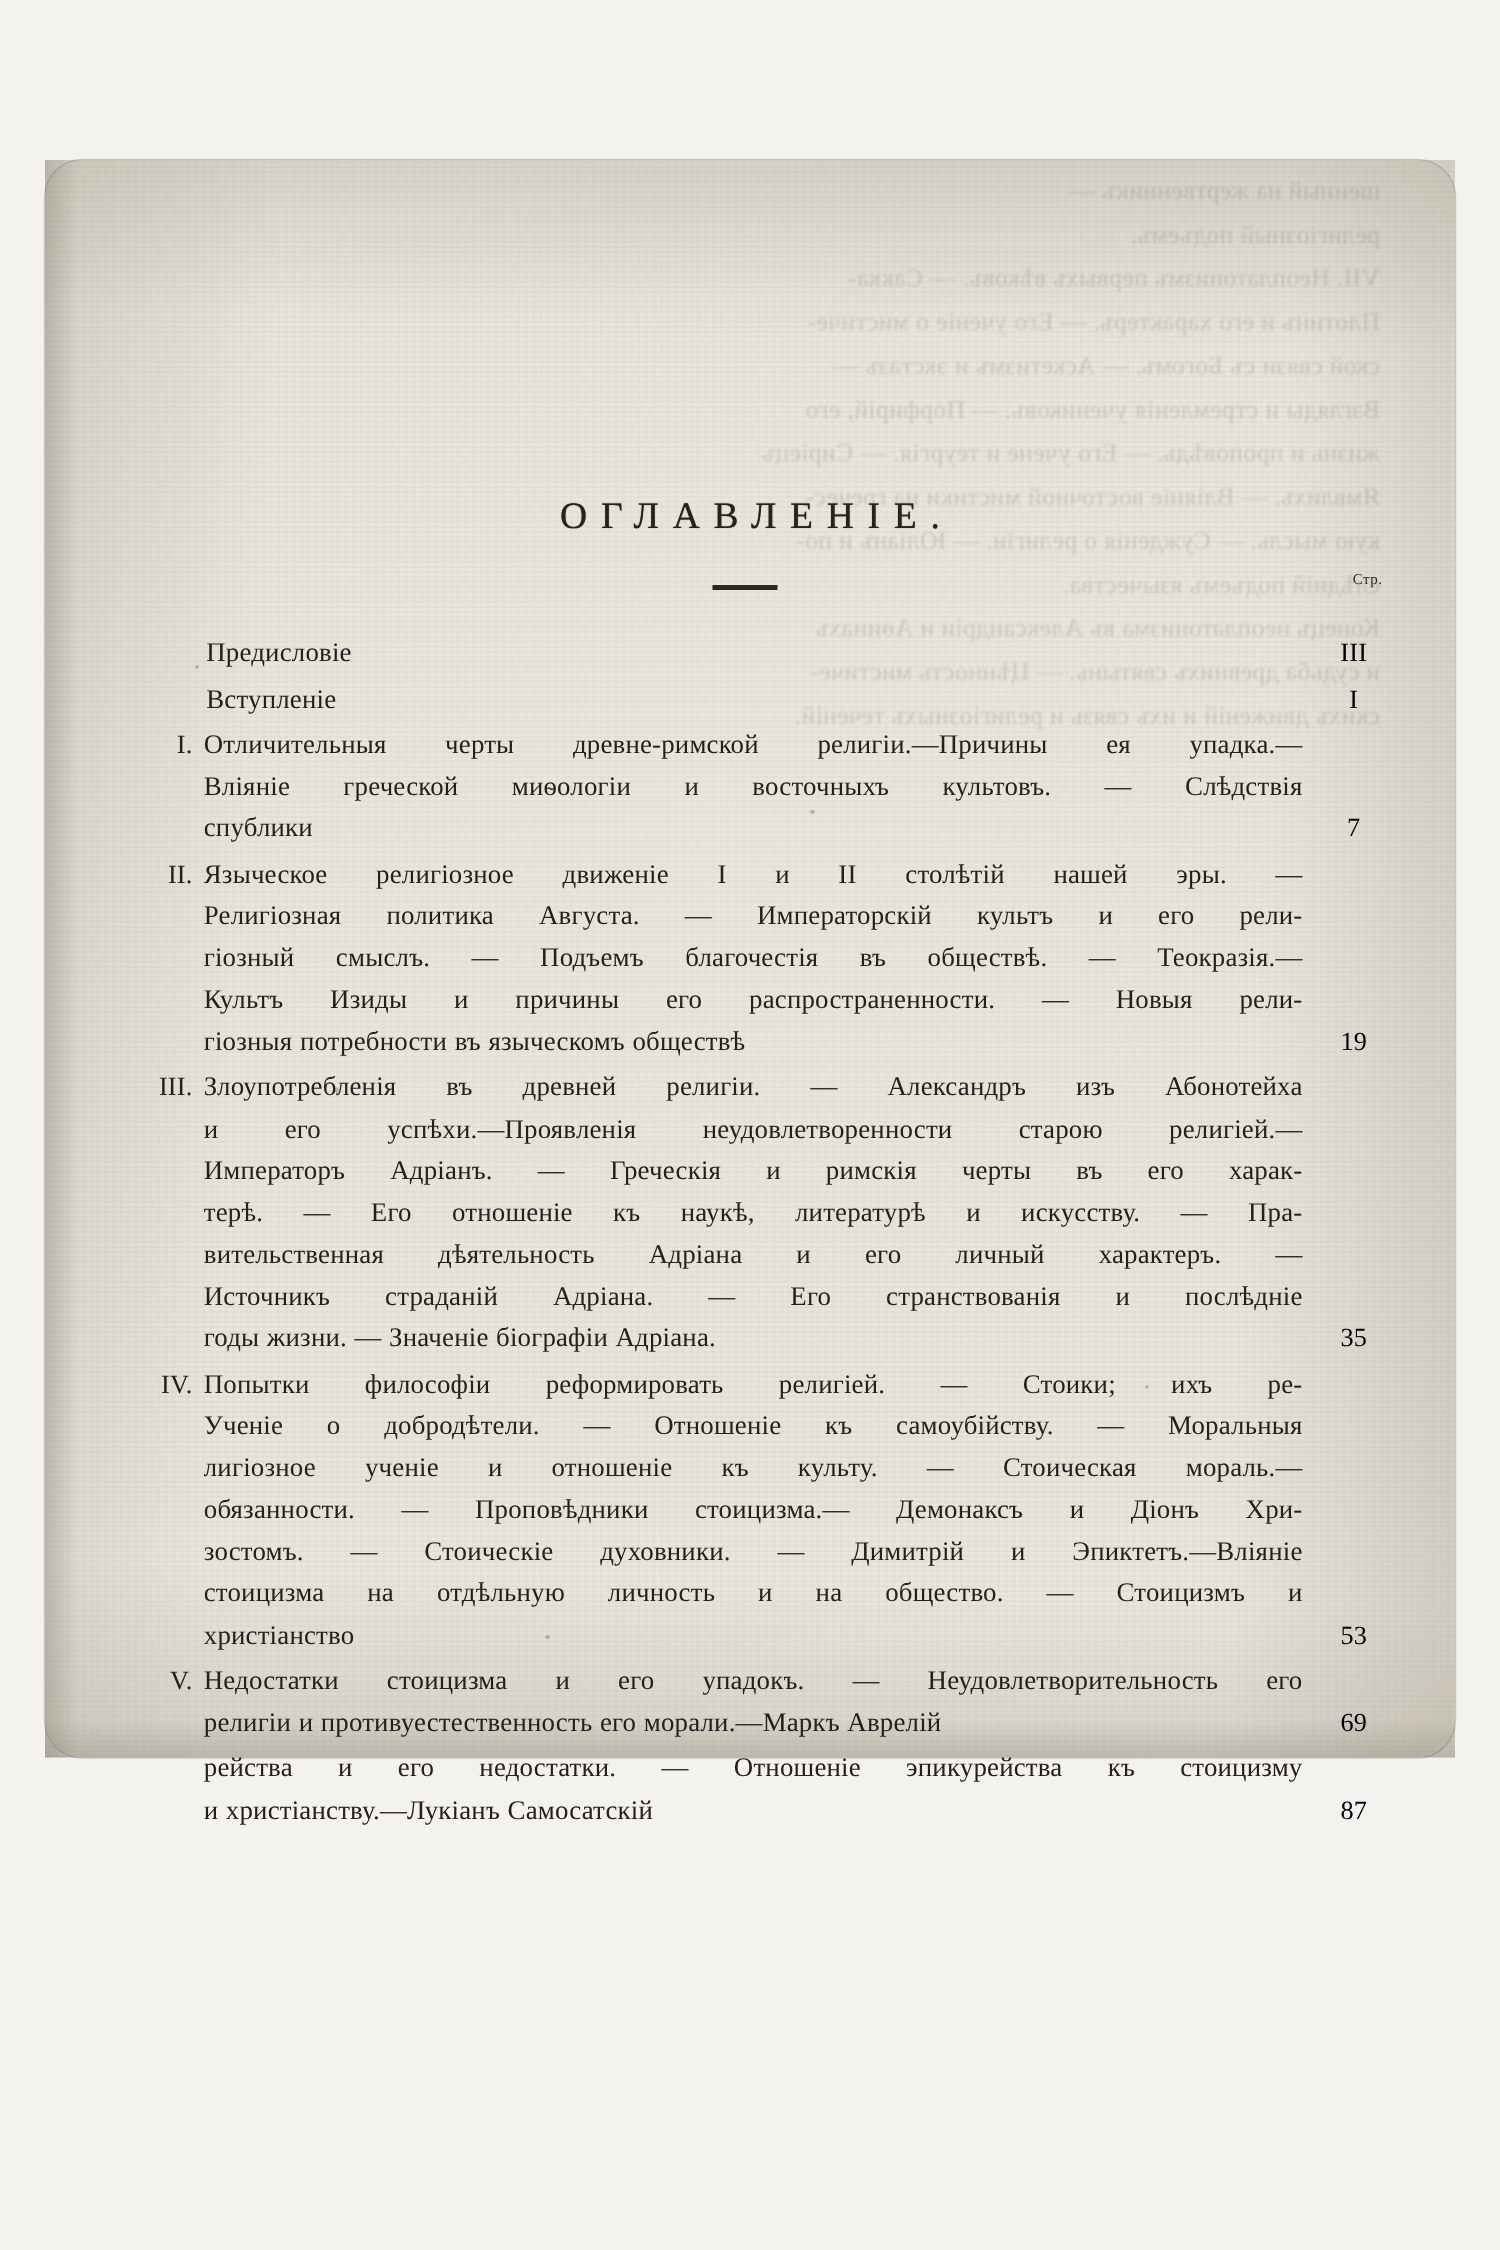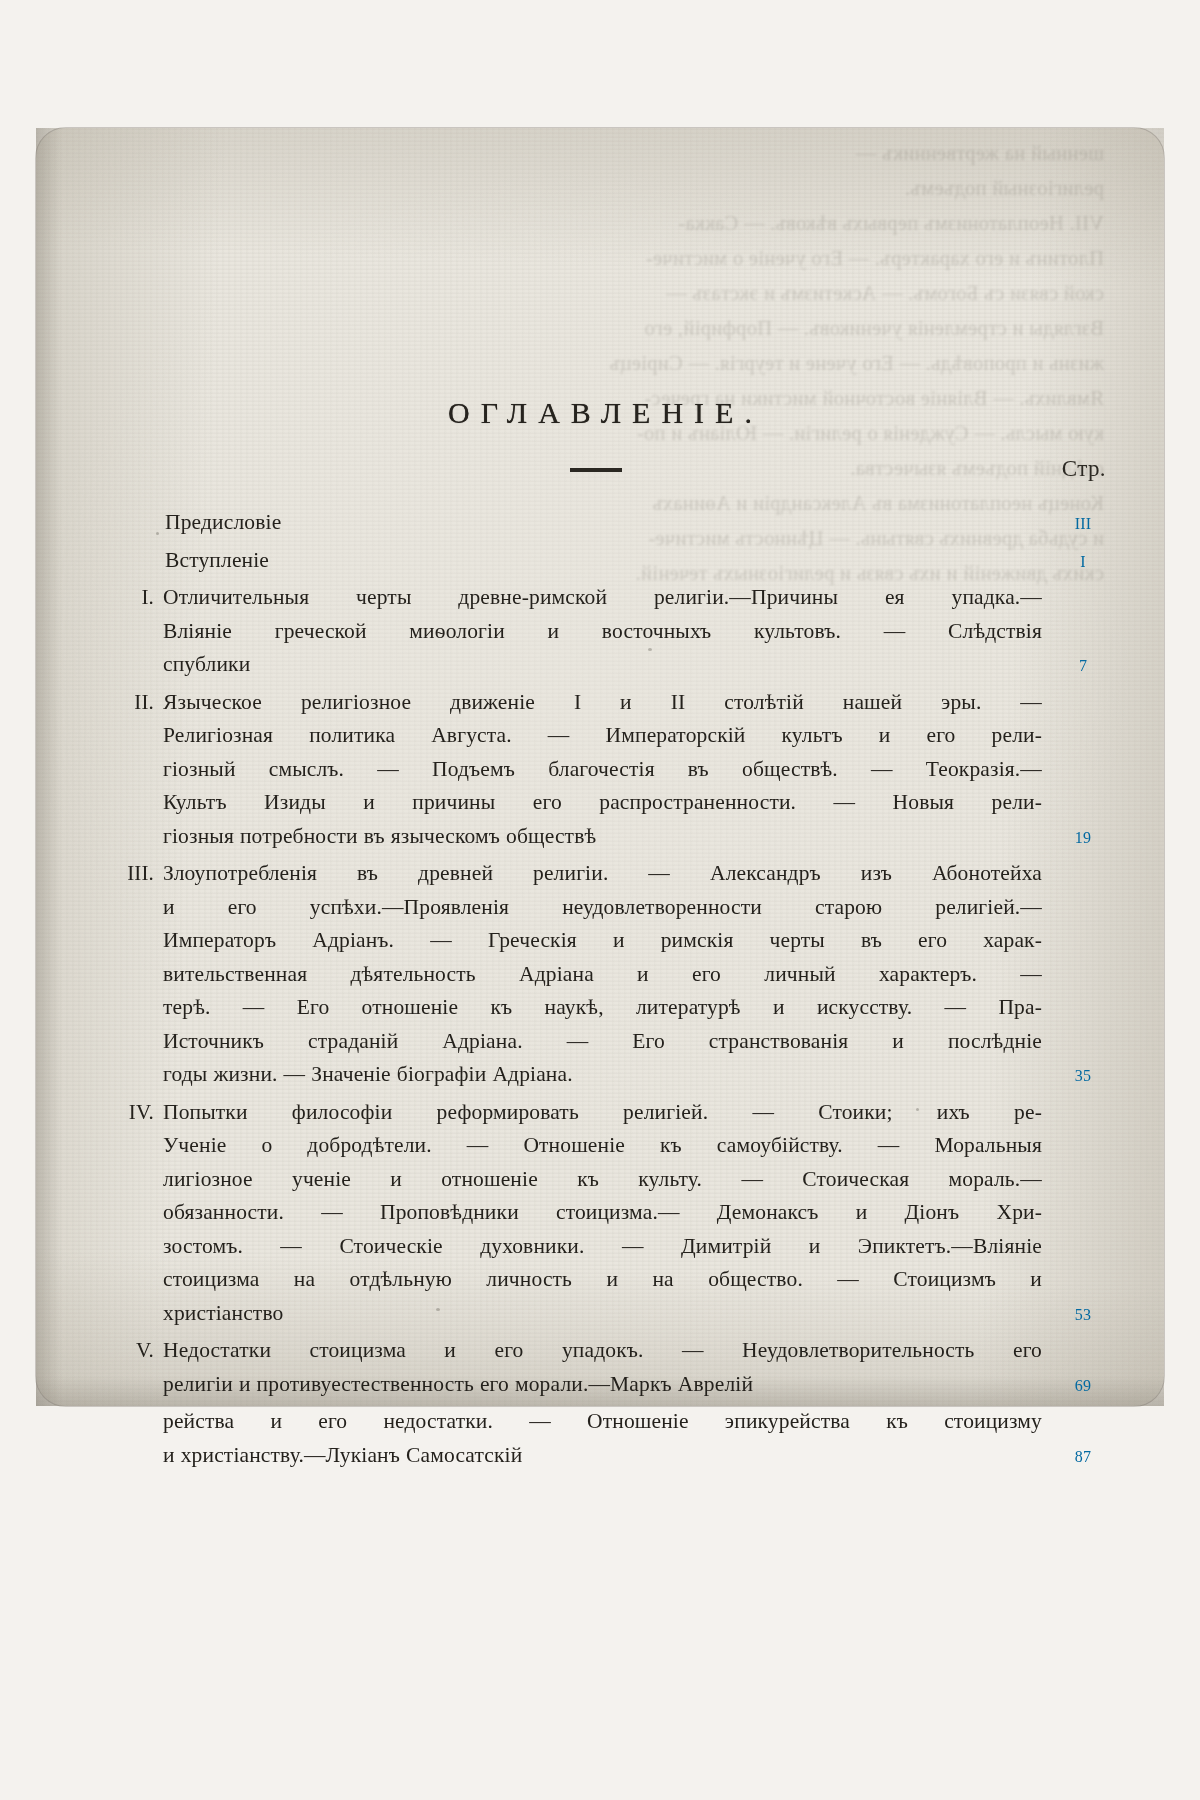--- a/index.html
+++ b/index.html
@@ -95,21 +95,21 @@
     top: 340px;
     width: 52px;
     margin-left: -30px;
     height: 4px;
     background: #2b2822;
   }
   .col-head {
     position: absolute;
     right: 58px;
     top: 328px;
-    font-size: 23px;
+    font-size: 12px;
     color: #2c2923;
     letter-spacing: .4px;
   }
 
   
   #toc {
     position: absolute;
     left: 44px;
     top: 378px;
     width: 1040px;
@@ -159,22 +159,22 @@
     letter-spacing: 9.5px;
     font-size: 19px;
   }
   .leader::after {
     content: "........................................................................";
   }
   .pg {
     flex: 0 0 74px;
     width: 74px;
     text-align: center;
-    font-size: 16px;
-    color: #0369a1;
+    font-size: 21px;
+    color: #000000;
   }
   .pg.empty { color: transparent; }
 
   
   .fm .num { color: transparent; }
   .fm .txt.plain { padding-left: 2px; font-family: Liberation Serif, serif; }
 
   
   .speck {
     position: absolute;
@@ -289,26 +289,26 @@
               <span class="txt">и его успѣхи.—Проявленія неудовлетворенности старою религіей.—</span>
               <span class="pg empty"></span>
             </div>
             <div class="entry-line">
               <span class="num"></span>
               <span class="txt">Императоръ Адріанъ. — Греческія и римскія черты въ его харак-</span>
               <span class="pg empty"></span>
             </div>
             <div class="entry-line">
               <span class="num"></span>
+              <span class="txt">терѣ. — Его отношеніе къ наукѣ, литературѣ и искусству. — Пра-</span>
+              <span class="pg empty"></span>
+            </div>
+            <div class="entry-line">
+              <span class="num"></span>
               <span class="txt">вительственная дѣятельность Адріана и его личный характеръ. —</span>
-              <span class="pg empty"></span>
-            </div>
-            <div class="entry-line">
-              <span class="num"></span>
-              <span class="txt">терѣ. — Его отношеніе къ наукѣ, литературѣ и искусству. — Пра-</span>
               <span class="pg empty"></span>
             </div>
             <div class="entry-line">
               <span class="num"></span>
               <span class="txt">Источникъ страданій Адріана. — Его странствованія и послѣдніе</span>
               <span class="pg empty"></span>
             </div>
             <div class="entry-line">
               <span class="num"></span>
               <span class="txt plain">годы жизни. — Значеніе біографіи Адріана.</span>

